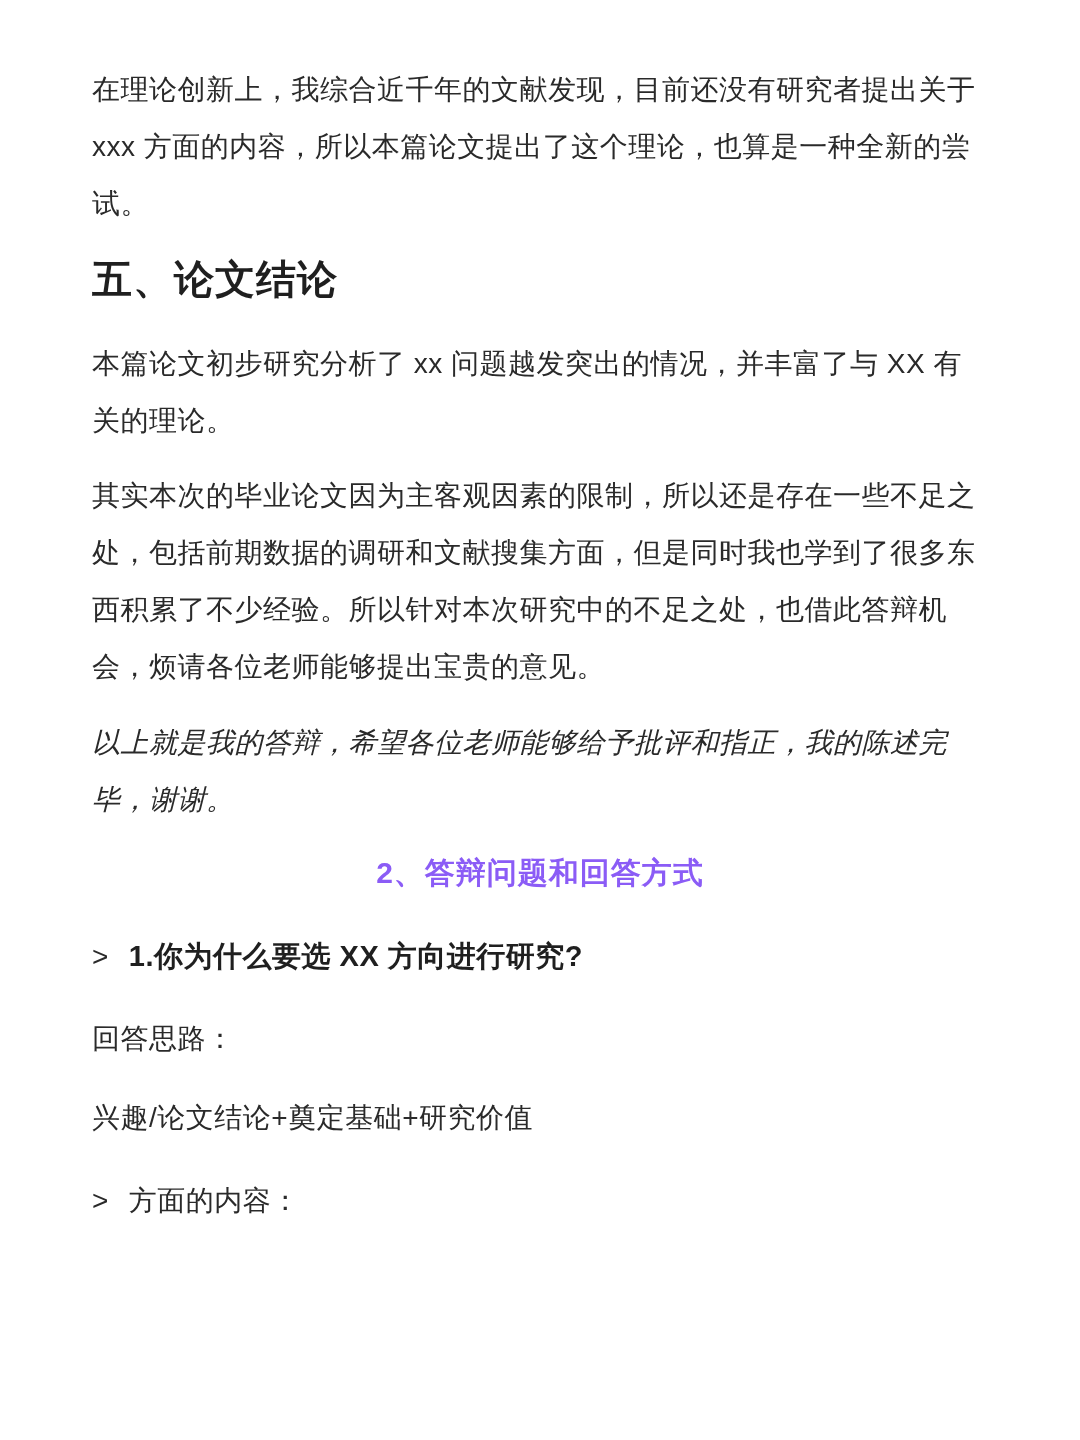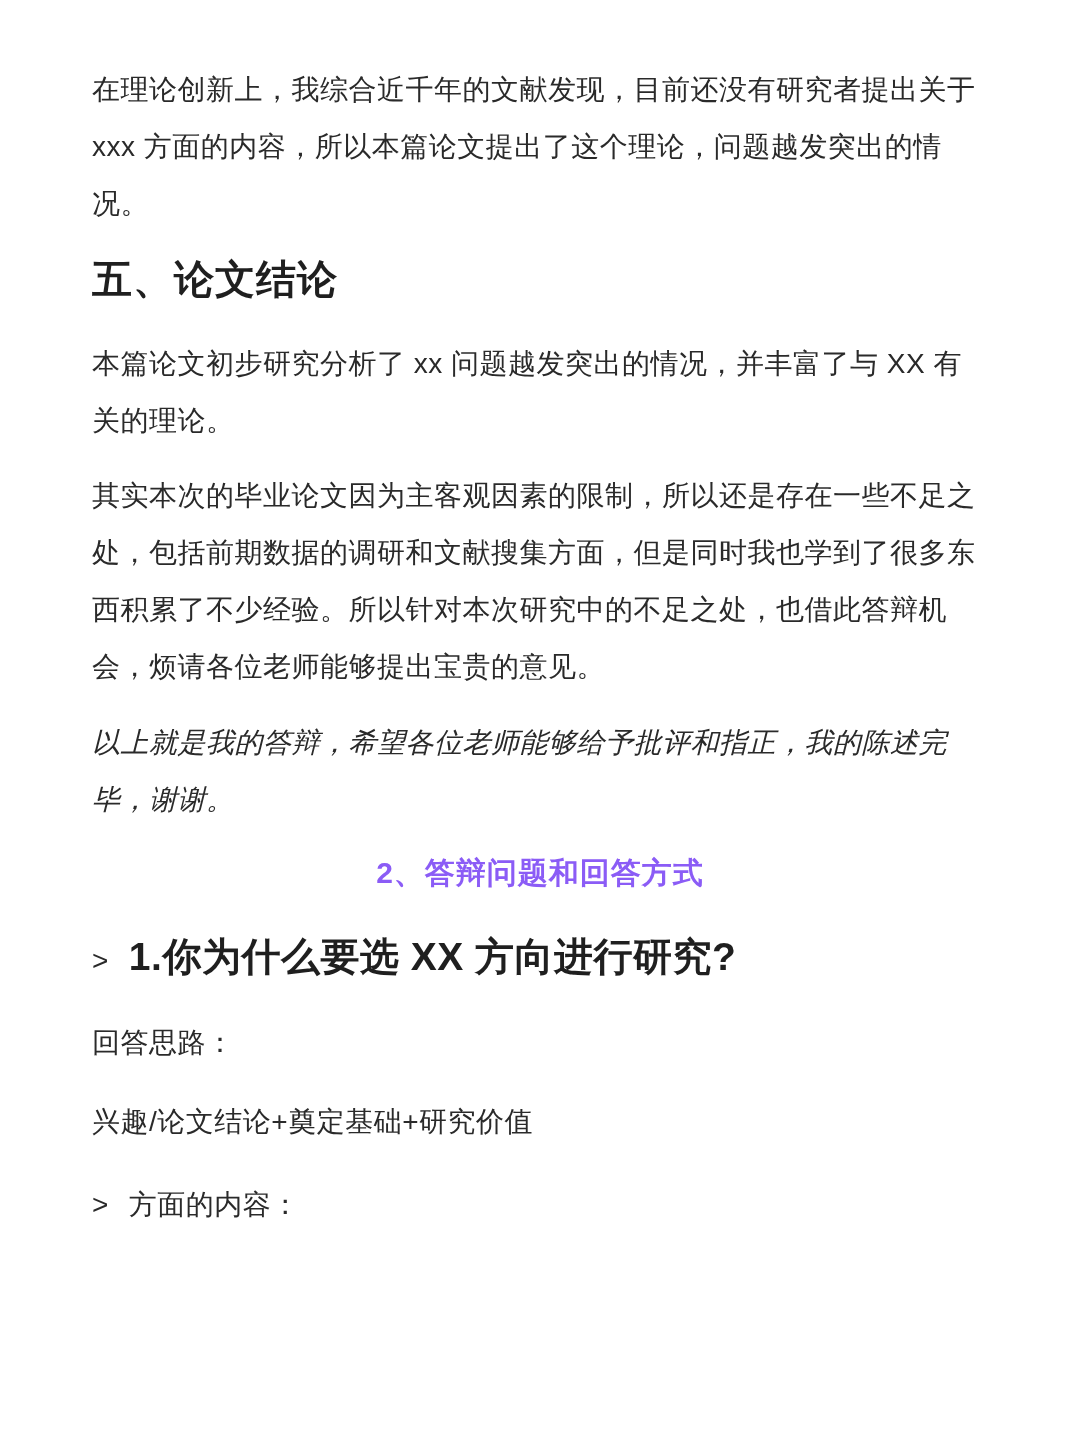--- a/index.html
+++ b/index.html
@@ -49,39 +49,39 @@
     line-height: 57px;
     letter-spacing: 0.5px;
   }
   .gt {
     flex: 0 0 auto;
     margin-right: 20px;
     color: #2a2a2a;
   }
   .q-bold {
     font-weight: 700;
-    font-size: 39px;
+    font-size: 29px;
     color: #1f1f1f;
   }
   .mt-26 { margin-top: 26px; }
   .mt-35 { margin-top: 35px; }
   .mt-18 { margin-top: 18px; }
   .mt-19 { margin-top: 19px; font-style: italic; }
   .mt-24 { margin-top: 24px; }
   .mt-34 { margin-top: 34px; }
   .mt-25 { margin-top: 25px; }
   .mt-22 { margin-top: 22px; }
   .mt-31 { margin-top: 31px; }
 </style>
 </head>
 <body>
 
 <div class="doc">
 
-  <p class="para">在理论创新上，我综合近千年的文献发现，目前还没有研究者提出关于 xxx 方面的内容，所以本篇论文提出了这个理论，问题越发突出的情况。</p>
+  <p class="para">在理论创新上，我综合近千年的文献发现，目前还没有研究者提出关于 xxx 方面的内容，所以本篇论文提出了这个理论，也算是一种全新的尝试。</p>
 
   <h2 class="h-section mt-26">五、论文结论</h2>
 
   <p class="para mt-35">本篇论文初步研究分析了 xx 问题越发突出的情况，并丰富了与 XX 有关的理论。</p>
 
   <p class="para mt-18">其实本次的毕业论文因为主客观因素的限制，所以还是存在一些不足之处，包括前期数据的调研和文献搜集方面，但是同时我也学到了很多东西积累了不少经验。所以针对本次研究中的不足之处，也借此答辩机会，烦请各位老师能够提出宝贵的意见。</p>
 
   <p class="para mt-19">以上就是我的答辩，希望各位老师能够给予批评和指正，我的陈述完毕，谢谢。</p>
 
   <h3 class="h-center mt-24">2、答辩问题和回答方式</h3>

